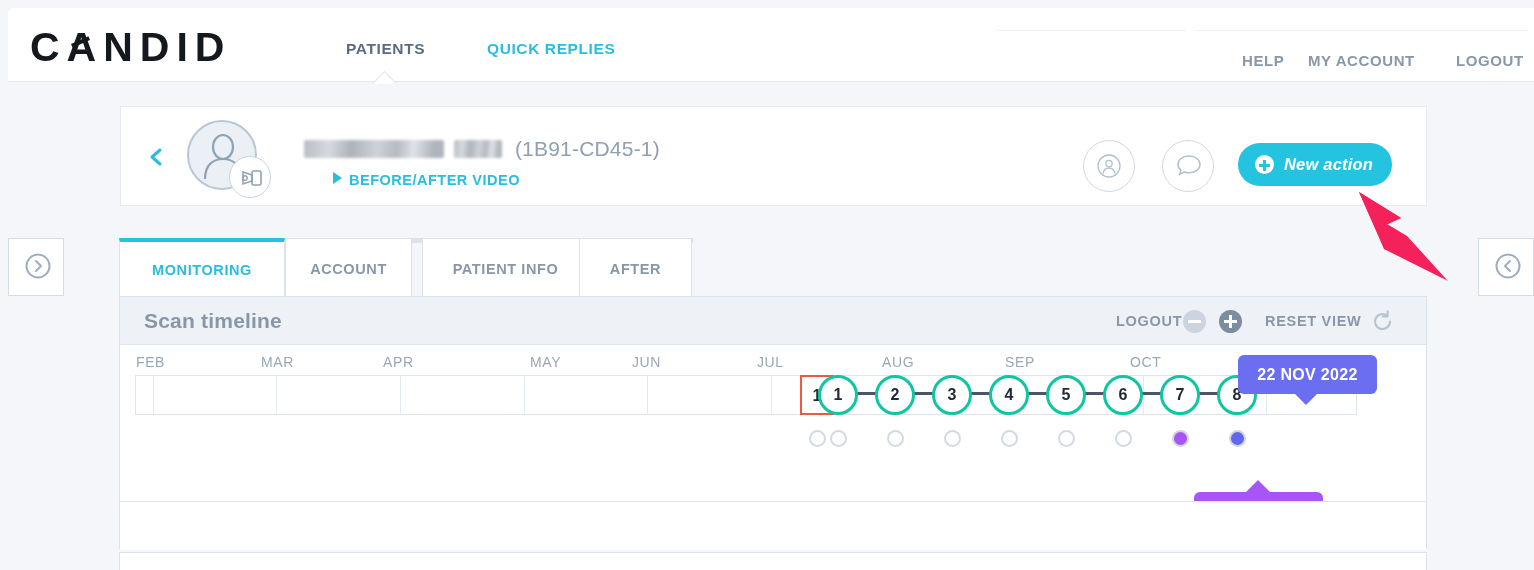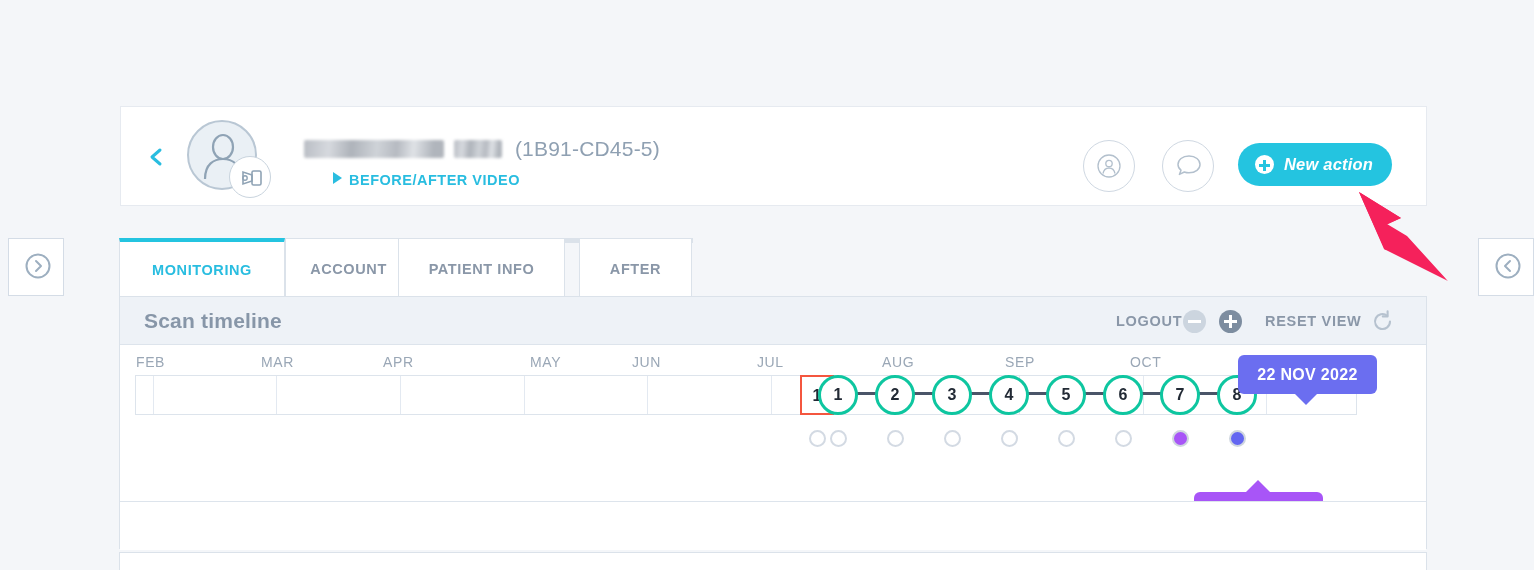--- a/index.html
+++ b/index.html
@@ -158,21 +158,21 @@
   .tabs { position: absolute; left: 119px; top: 238px; height: 58px; }
   .tab {
     position: absolute; top: 0; height: 58px;
     background: #ffffff; border: 1px solid #dbe2ea; border-bottom: none;
     font-size: 14.5px; font-weight: 700; letter-spacing: .6px;
     color: #8a97a8; text-align: center; line-height: 60px; cursor: pointer;
   }
   .tab.active { color: #29bde0; border-top: 4px solid #24c4e0; line-height: 56px; }
   #tab-monitoring { left: 0; width: 166px; }
   #tab-history { left: 166px; width: 127px; }
-  #tab-patient-info { left: 279px; width: 167px; }
+  #tab-patient-info { left: 303px; width: 167px; }
   #tab-scans { left: 460px; width: 113px; }
   .tab-strip-bg {
     position: absolute; left: 119px; top: 238px;
     width: 574px; height: 5px; background: #dbe2ea;
   }
 
   
   .panel {
     position: absolute; left: 119px; top: 296px;
     width: 1308px; height: 253px;
@@ -285,20 +285,37 @@
   #annotation-arrow {
     position: absolute; left: 1355px; top: 188px;
     width: 100px; height: 95px; pointer-events: none;
   }
 </style>
 </head>
 <body>
 
 <div class="screen">
 
+  <div class="topbar">
+    <div class="faint-rule r1"></div>
+    <div class="faint-rule r2"></div>
+    <div class="faint-rule r3"></div>
+
+    <div class="logo">
+      C<span class="a-mark">A</span>NDID
+    </div>
+
+    <div class="nav-link active" id="nav-patients">PATIENTS</div>
+    <div class="nav-caret"></div>
+    <div class="nav-link accent" id="nav-quick">QUICK REPLIES</div>
+
+    <div class="nav-right" id="nav-help">HELP</div>
+    <div class="nav-right" id="nav-account">MY ACCOUNT</div>
+    <div class="nav-right" id="nav-logout">LOGOUT</div>
+  </div>
 
   <div class="patient-card">
     <div class="back-chevron">
       <svg width="20" height="20" viewBox="0 0 20 20">
         <polyline points="13,3 5,10 13,17" fill="none" stroke="#29bde0" stroke-width="3" stroke-linecap="round" stroke-linejoin="round"></polyline>
       </svg>
     </div>
 
     <div class="avatar-wrap">
       <div class="avatar">
@@ -312,21 +329,21 @@
           <rect x="13" y="2" width="9" height="14" rx="1.5" fill="none" stroke="#8fa3b5" stroke-width="1.6"></rect>
           <path d="M13 6 L4 3 L4 15 L13 12 Z" fill="none" stroke="#8fa3b5" stroke-width="1.6"></path>
           <circle cx="6" cy="9" r="2.2" fill="none" stroke="#8fa3b5" stroke-width="1.4"></circle>
         </svg>
       </div>
     </div>
 
     <div class="patient-name-row">
       <span class="redacted"></span>
       <span class="redacted two"></span>
-      <span class="patient-id">(1B91-CD45-5)</span>
+      <span class="patient-id">(1B91-CD45-1)</span>
     </div>
 
     <div class="ba-video">
       <span class="tri"></span><span>BEFORE/AFTER VIDEO</span>
     </div>
 
     <div class="round-btn" id="btn-profile">
       <svg width="24" height="24" viewBox="0 0 24 24">
         <circle cx="12" cy="12" r="11" fill="none" stroke="#b3c0cd" stroke-width="1.3"></circle>
         <circle cx="12" cy="9.5" r="3.2" fill="none" stroke="#b3c0cd" stroke-width="1.3"></circle>

